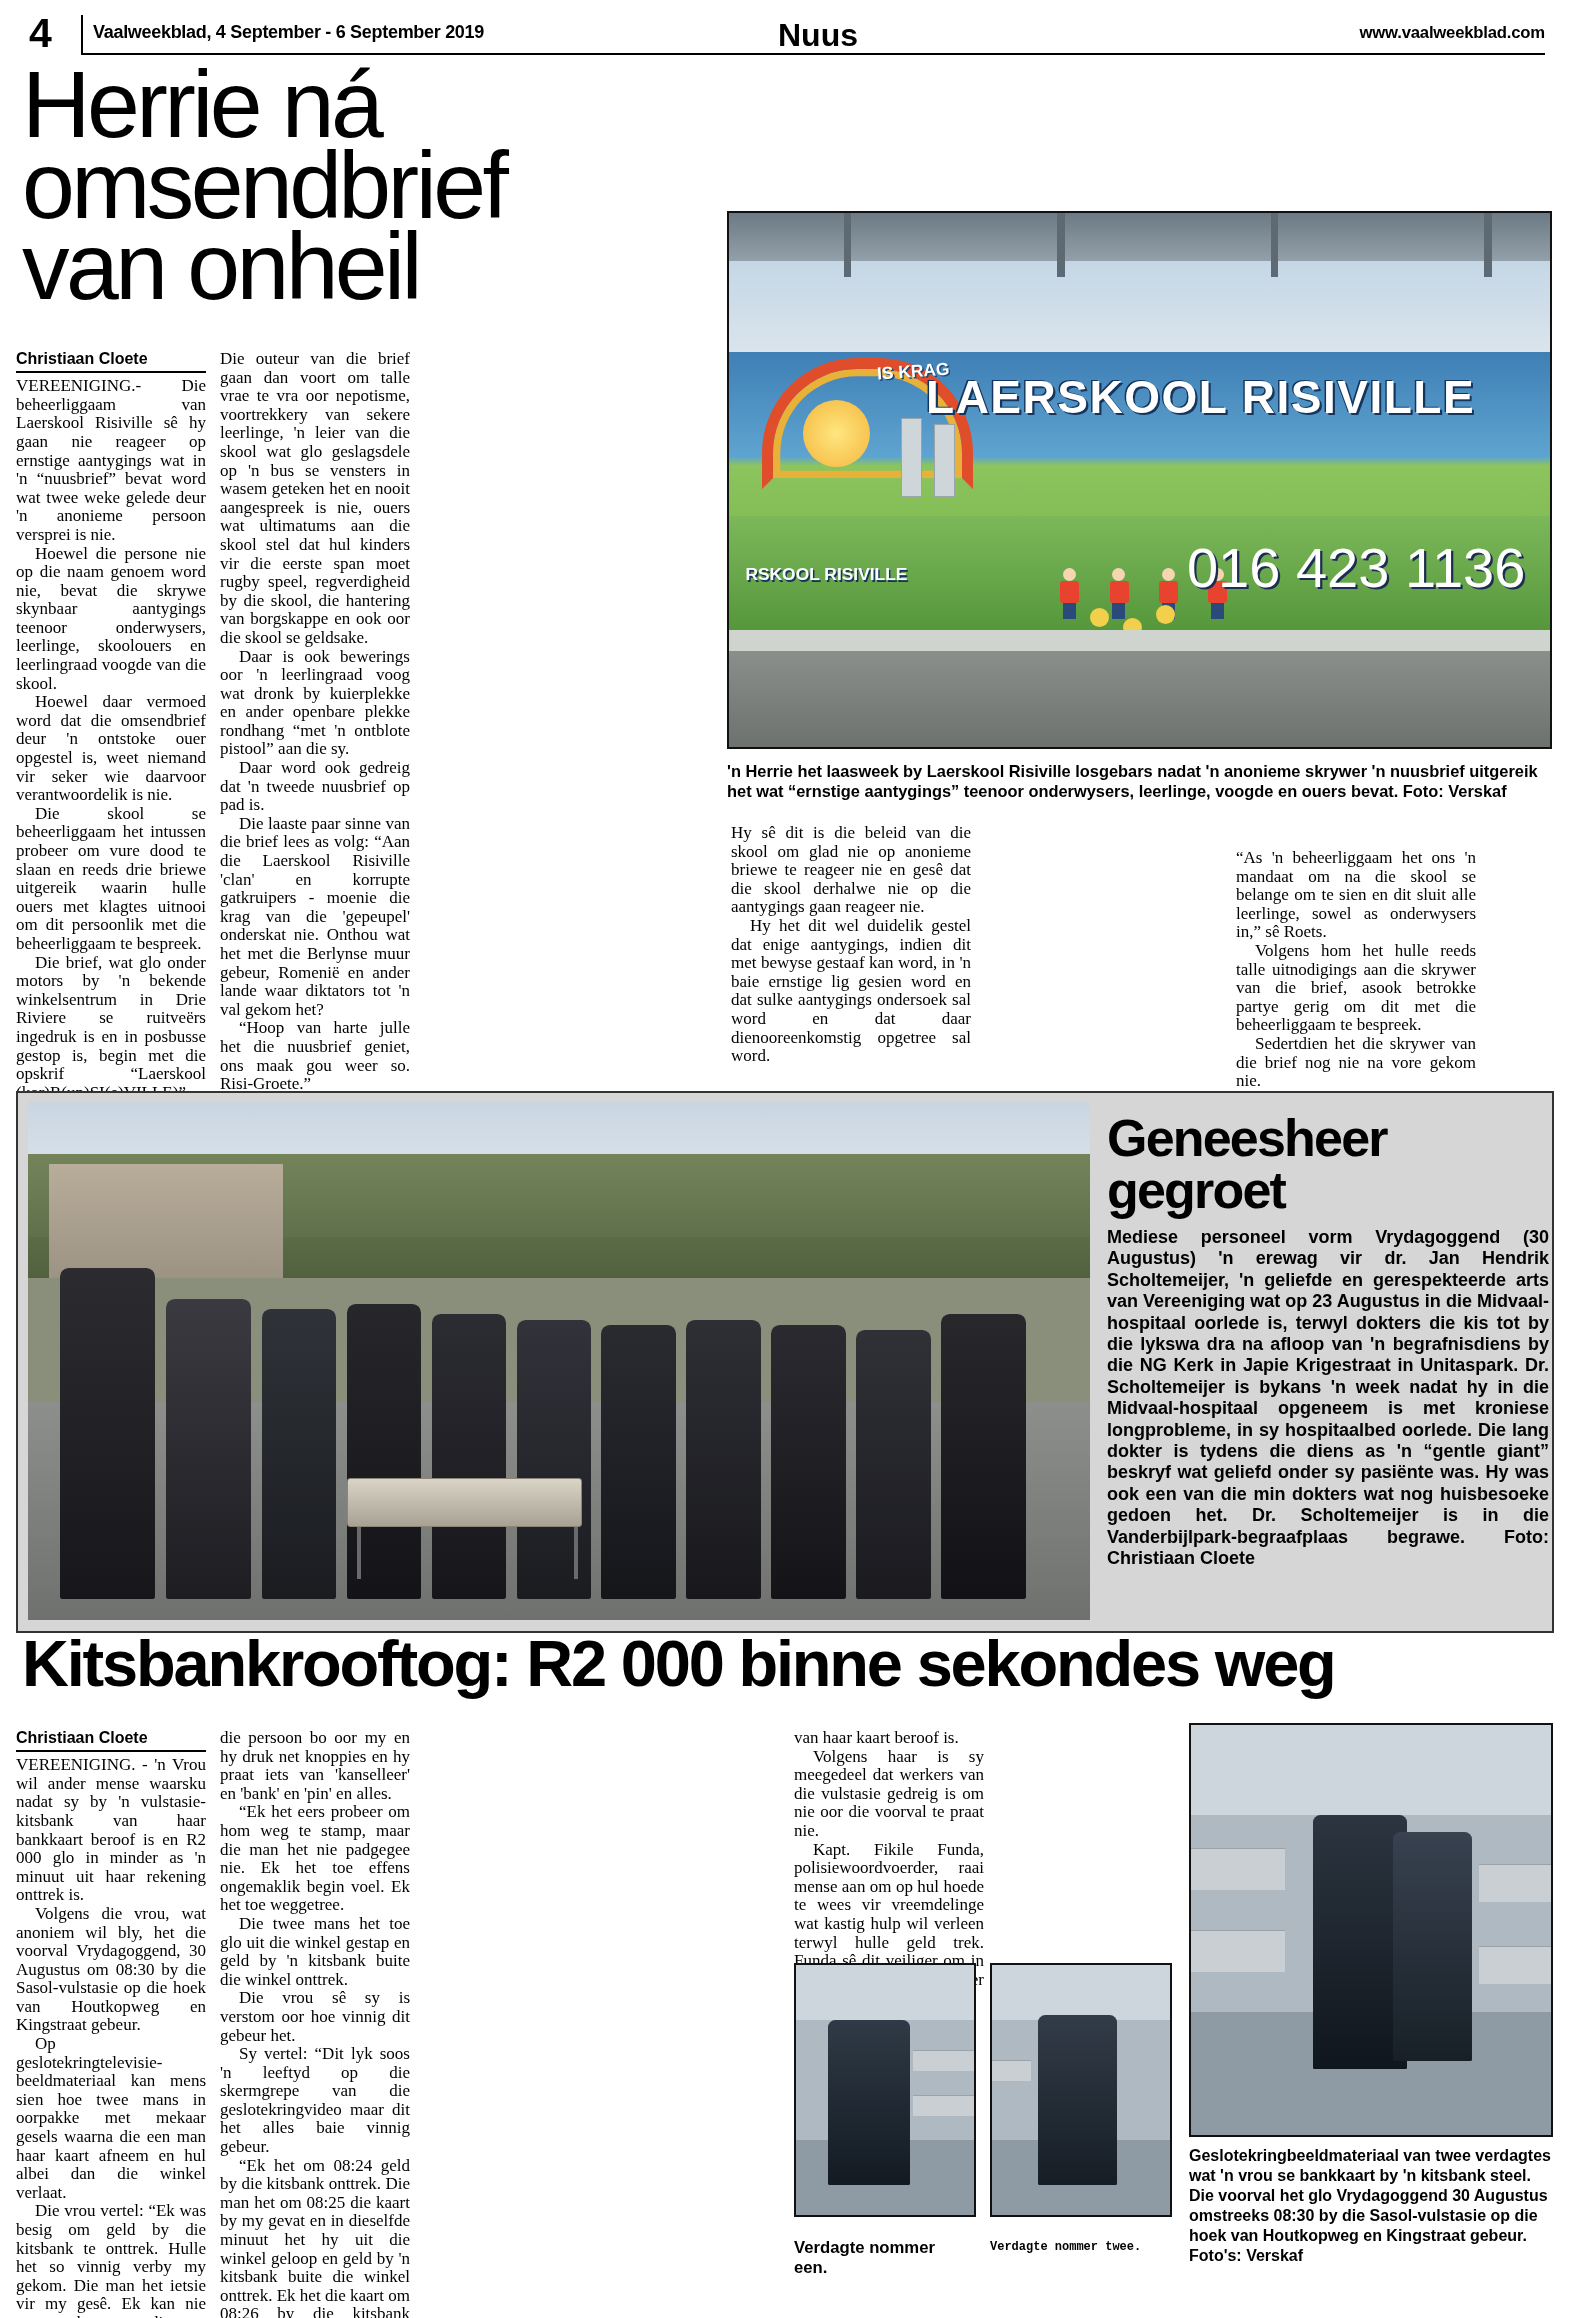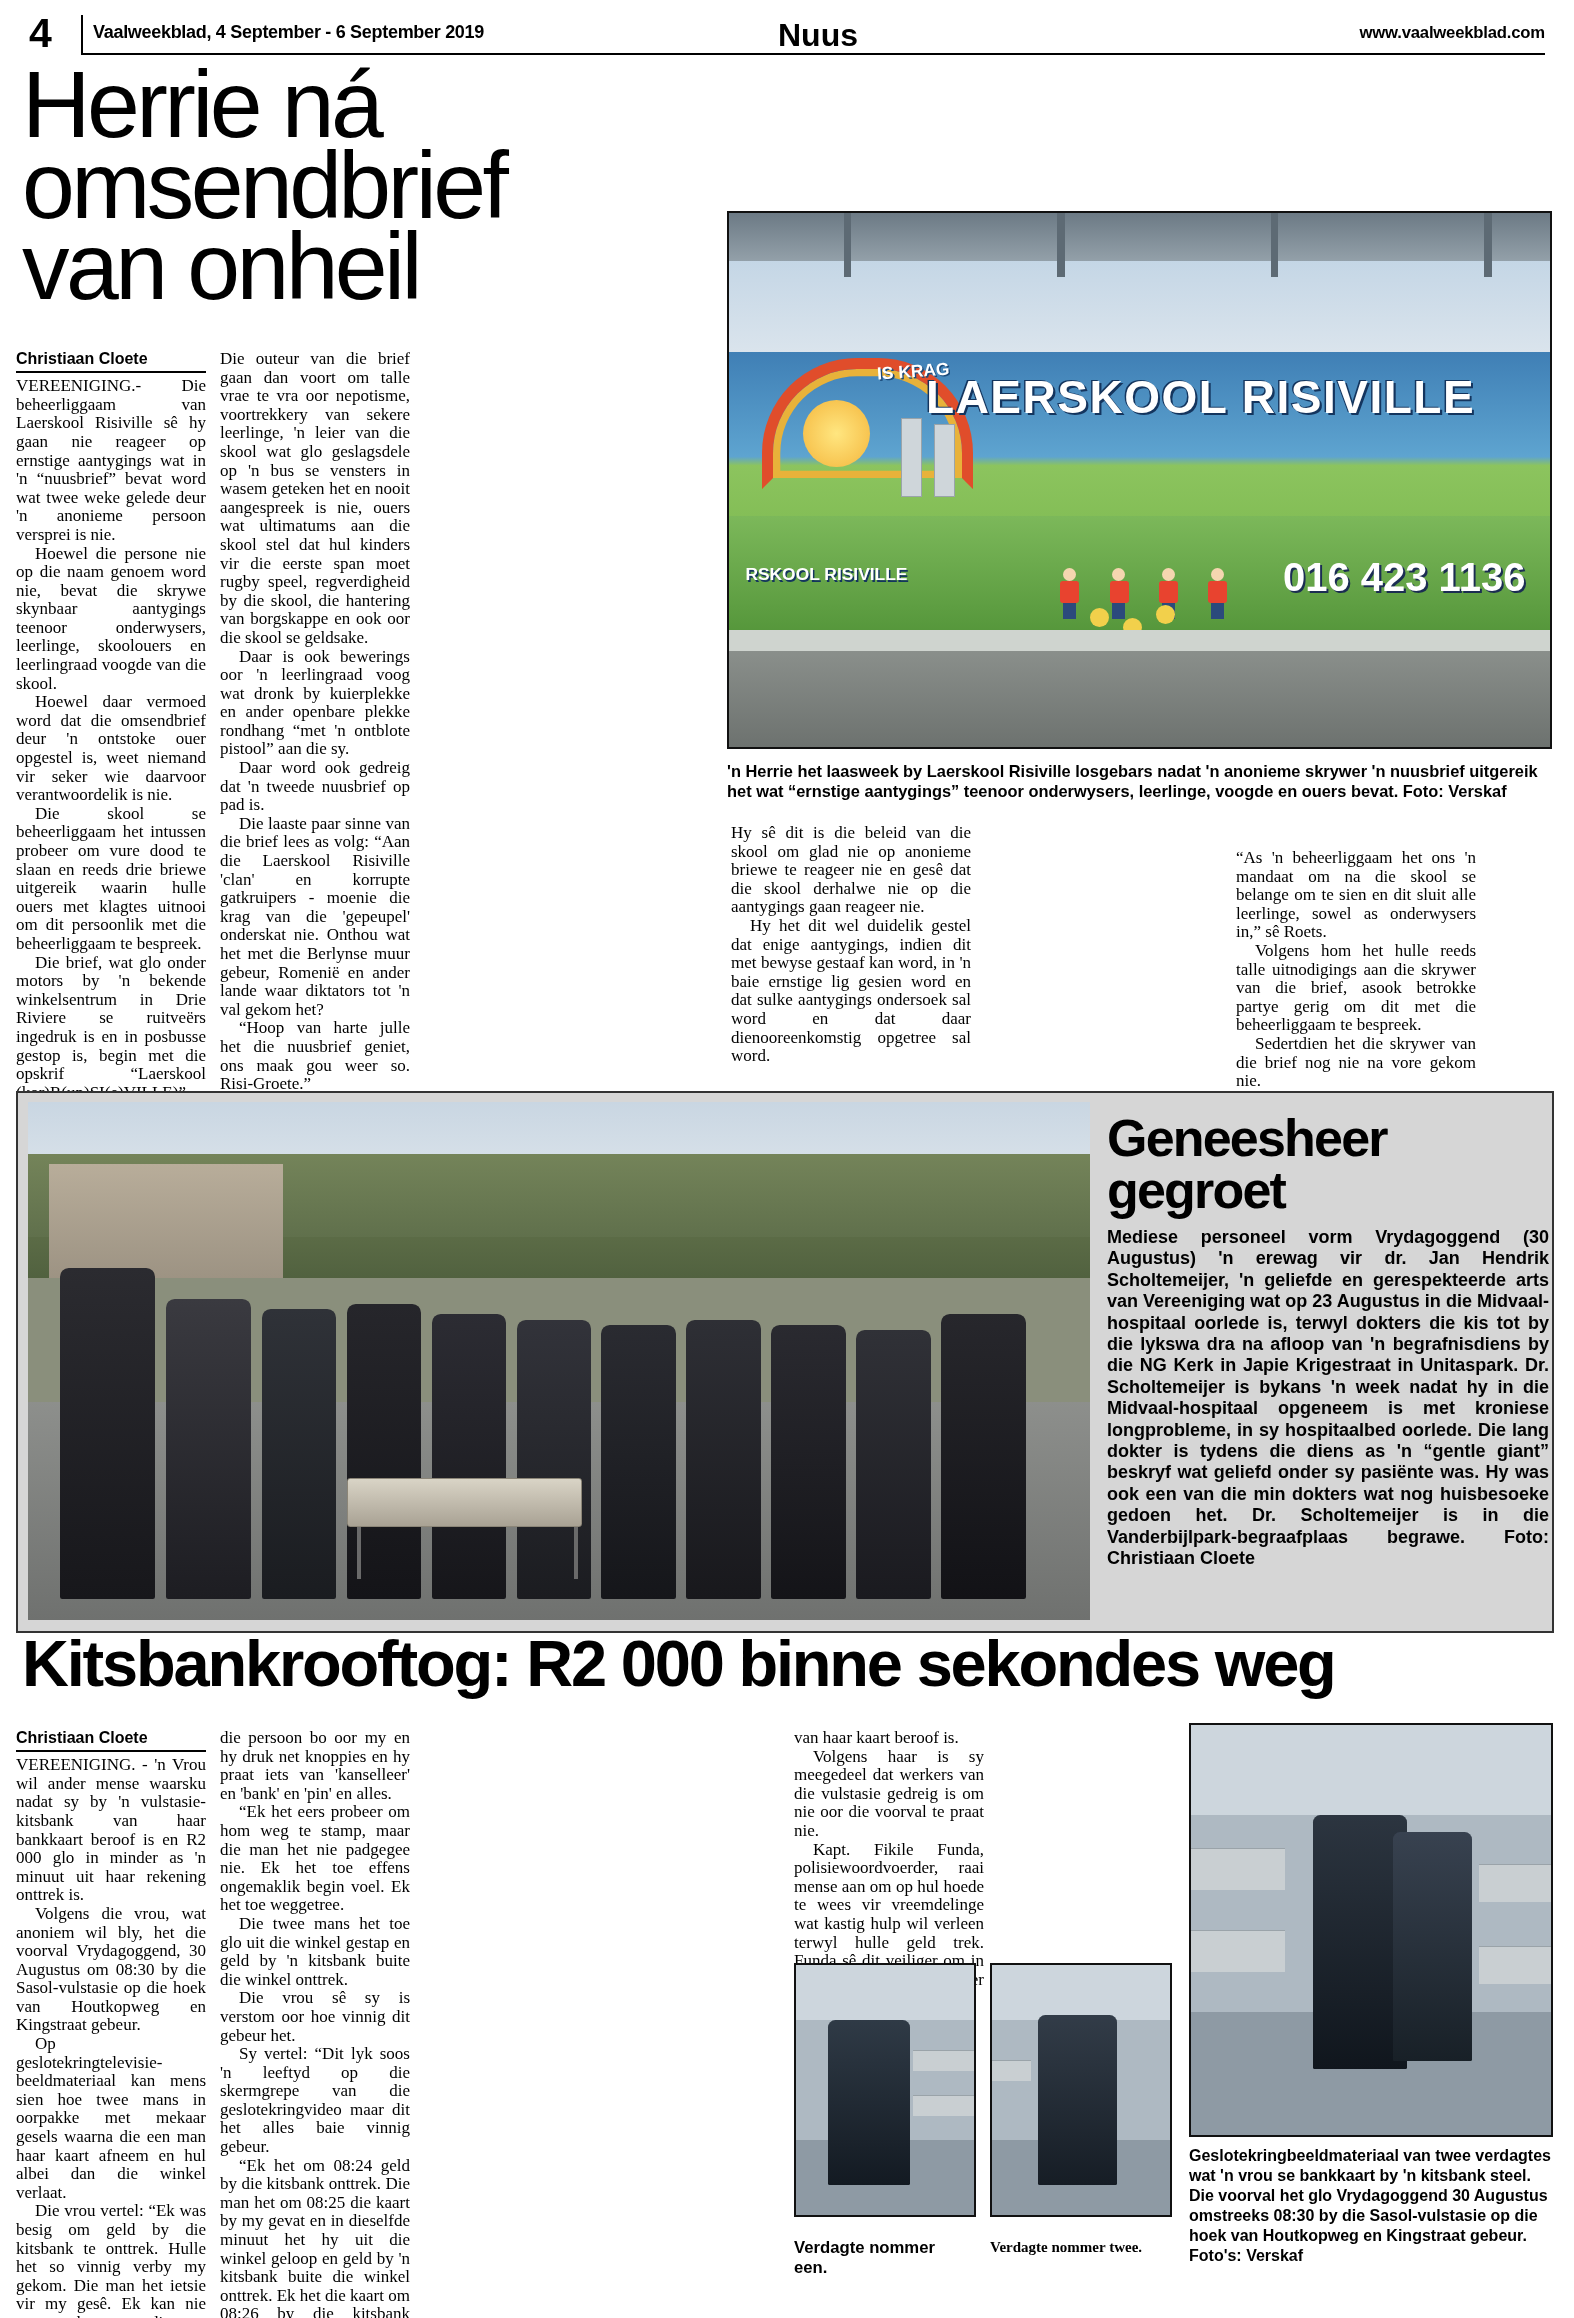--- a/index.html
+++ b/index.html
@@ -127,22 +127,22 @@
     position:absolute;left:1189px;top:1723px;width:364px;height:414px;
     border:2.2px solid #111;box-sizing:border-box;overflow:hidden;background:#6f7c86;
   }
   .cap3{
     position:absolute;left:794px;top:2238px;width:167px;
     font-family:"Liberation Sans", sans-serif;font-weight:bold;
     font-size:16.7px;line-height:19.6px;color:#000;
   }
   .cap4{
     position:absolute;left:990px;top:2238px;width:167px;
-    font-family:Liberation Serif, serif;font-weight:bold;
-    font-size:15px;line-height:19.6px;color:#000;
+    font-family:Liberation Mono, monospace;font-weight:bold;
+    font-size:12px;line-height:19.6px;color:#000;
   }
   .cap5{
     position:absolute;left:1189px;top:2146px;width:364px;
     font-family:"Liberation Sans", sans-serif;font-weight:bold;
     font-size:16px;line-height:20px;color:#000;
   }
 
   
   
   .sky{position:absolute;left:0;top:0;width:100%;height:30%;
@@ -160,22 +160,22 @@
            border-top:11.6px solid #e04d2b;border-left:11.6px solid #e04d2b;border-right:11.6px solid #e04d2b;
            box-shadow:0 0 0 7.3px #e8b23a inset;}
   .sun{position:absolute;left:9%;top:16%;width:67px;height:67px;border-radius:50%;
        background:radial-gradient(#ffe680,#f4b63c);}
   .chimney{position:absolute;width:19px;background:#cfd6da;border:1.5px solid #9aa4aa;}
   .bigtext{position:absolute;left:24%;top:6%;
            font-family:"Liberation Sans", sans-serif;font-weight:bold;
            font-size:46px;letter-spacing:1.5px;color:#fff;
            text-shadow:2.2px 2.2px 0 #14355e,-1.5px -1.5px 0 #14355e;}
   .phonetext{position:absolute;right:3%;bottom:17%;
-             font-family:"Liberation Sans", sans-serif;font-weight:bold;
-             font-size:40px;color:#fff;text-shadow:2.2px 2.2px 0 #1b2d52;}
+             font-family:"Liberation Sans", sans-serif;font-weight:normal;
+             font-size:56px;color:#fff;text-shadow:2.2px 2.2px 0 #1b2d52;}
   .smalltext{position:absolute;left:2%;bottom:22%;
              font-family:"Liberation Sans", sans-serif;font-weight:bold;
              font-size:17.4px;color:#fff;text-shadow:1.5px 1.5px 0 #14355e;}
   .kragtext{position:absolute;left:18%;top:3%;
             font-family:"Liberation Sans", sans-serif;font-weight:bold;
             font-size:17.4px;color:#fff;transform:rotate(-4deg);
             text-shadow:1.5px 1.5px 0 #1b4a7a;}
   .kid{position:absolute;bottom:24%;width:25px;height:51px;}
   .kid .head{position:absolute;left:5.8px;top:0;width:13px;height:13px;border-radius:50%;background:#f5d6b0;}
   .kid .body{position:absolute;left:2.9px;top:13px;width:19px;height:22px;background:#e8432f;border-radius:2.9px;}

